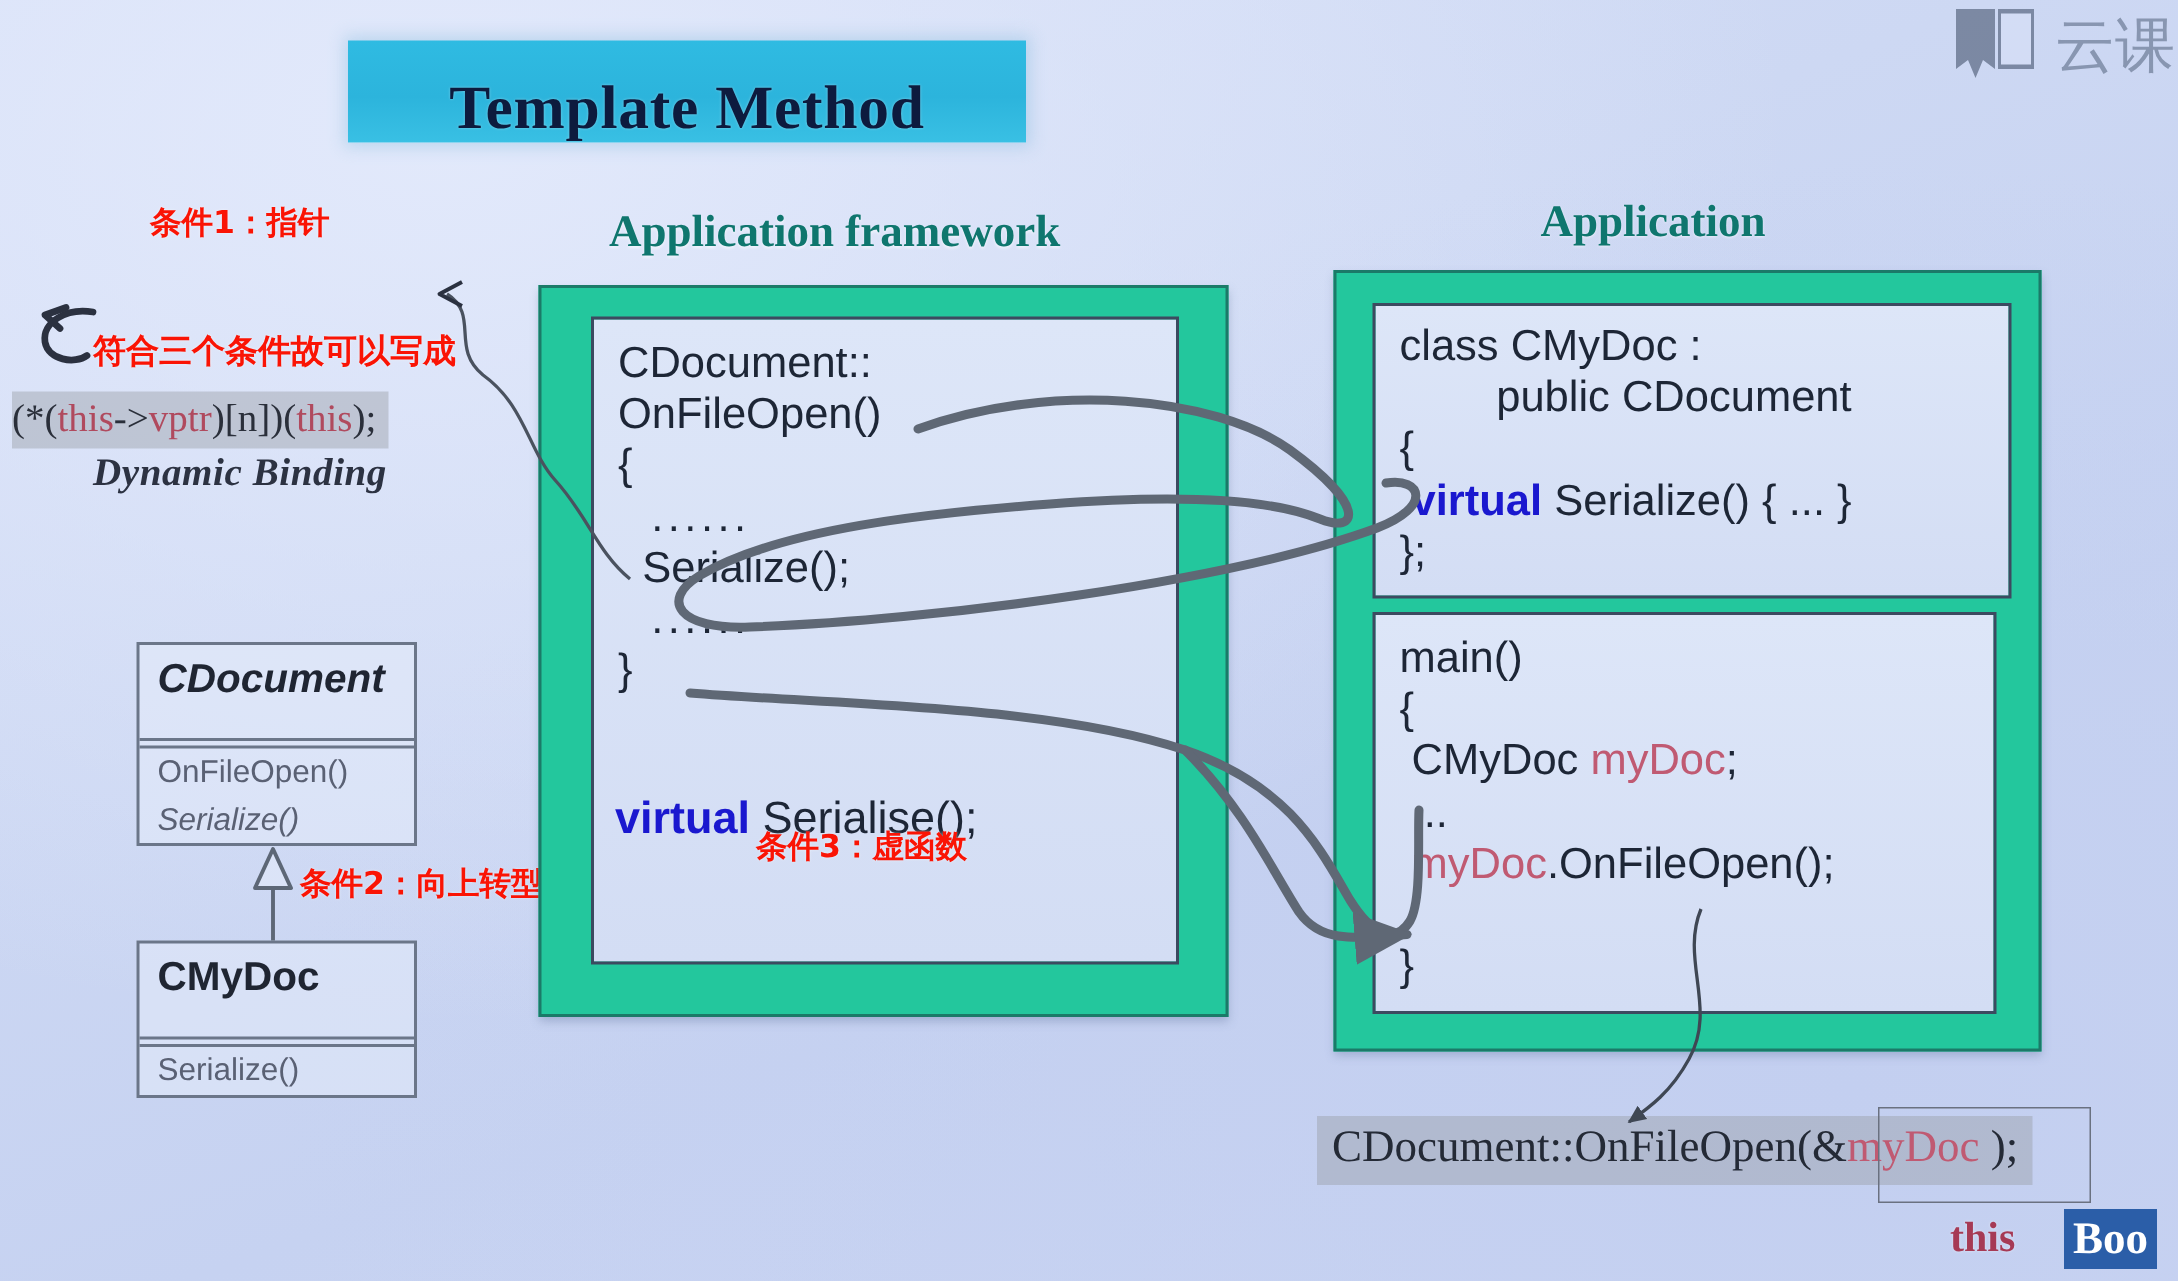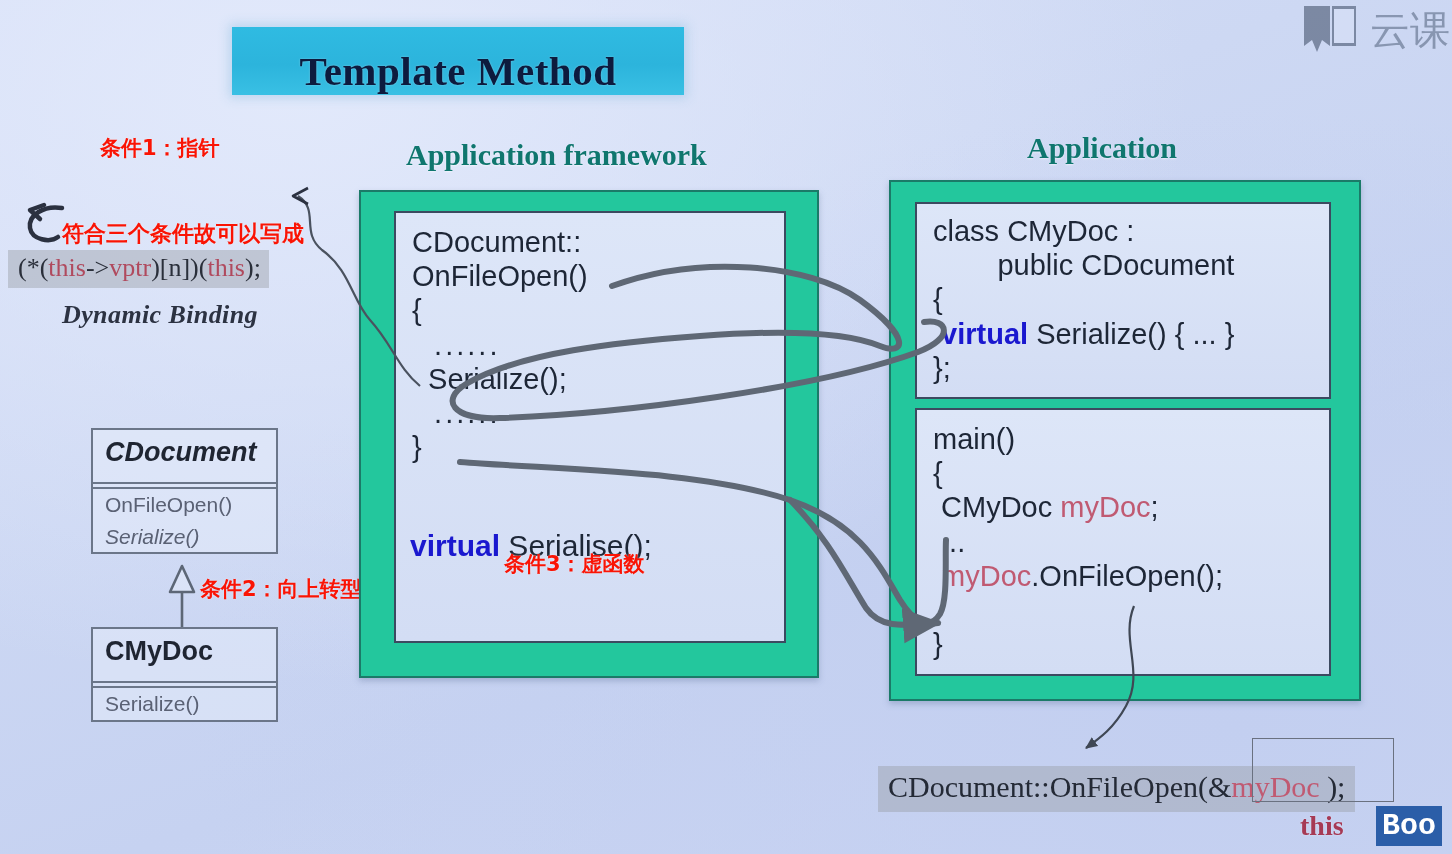--- a/index.html
+++ b/index.html
@@ -47,34 +47,34 @@
   #ann-cond2{left:200px;top:575px;}
   #ann-cond3{left:464px;top:550px;margin-left:40px;}
 
   
   .grey-hl{
     background:rgba(150,154,162,.42);
     font-family:"Liberation Serif", serif;
     color:#2a2f3a;white-space:nowrap;
   }
   #snip-this{left:52px;top:178px;padding:3px 8px 5px 10px;font-size:26px;}
-  #snip-vptr{left:8px;top:250px;padding:3px 8px 5px 10px;font-size:26px;}
+  #snip-vptr{left:8px;top:261px;padding:3px 8px 5px 0;font-size:26px;}
   .vptr-red{color:#b04a5e;}
   #dynamic-binding{
     left:62px;top:300px;font-family:"Liberation Serif", serif;font-style:italic;
     font-weight:bold;font-size:26px;color:#2c3242;letter-spacing:.4px;
   }
 
   
   .uml{
     border:2px solid #6b7689;background:rgba(228,235,250,.55);
     font-family:"Liberation Sans", sans-serif;color:#4a5264;
   }
   .uml .row{padding:4px 12px;white-space:nowrap;}
-  .uml .hdr{font-size:27px;font-weight:bold;font-style:italic;color:#1f2532;padding:7px 12px 14px;}
+  .uml .hdr{font-size:27px;font-weight:bold;font-style:italic;color:#1f2532;padding:7px 12px 24px;}
   .uml .hdr.plain{font-style:normal;}
   .uml .divider{border-top:2px solid #6b7689;height:3px;}
   .uml .compart{border-top:2px solid #6b7689;}
   #uml-cdocument{left:91px;top:428px;width:183px;}
   #uml-cmydoc{left:91px;top:627px;width:183px;}
   .uml .m{font-size:21px;line-height:1.12;color:#5a6174;}
   .uml .m.it{font-style:italic;}
 
   
   .green-frame{
@@ -83,54 +83,53 @@
   }
   .inner-panel{
     background:linear-gradient(180deg,#dde6f8 0%,#d3ddf4 100%);
     border:2px solid #3c4a60;
     font-family:"Liberation Sans", sans-serif;
     color:#1d2636;
   }
   #frame-framework{left:359px;top:190px;width:456px;height:484px;}
   #panel-framework{left:33px;top:19px;width:388px;height:428px;position:absolute;}
   #frame-application{left:889px;top:180px;width:468px;height:517px;}
-  #panel-class{left:24px;top:20px;width:412px;height:193px;position:absolute;}
+  #panel-class{left:24px;top:20px;width:412px;height:193px;position:absolute;padding-left:10px;}
   #panel-main{left:24px;top:226px;width:412px;height:264px;position:absolute;}
 
   .code{font-size:29px;line-height:1.18;white-space:pre;color:#1d2636;}
   .code .kw{color:#1a18cf;font-weight:bold;}
   .code .pink{color:#c05a72;}
   #code-framework{position:absolute;left:16px;top:12px;}
   #code-framework .dots{letter-spacing:3px;}
   #code-virtual{position:absolute;left:14px;top:315px;font-size:30px;text-align:center;}
   #code-class{position:absolute;left:16px;top:10px;}
   #code-main{position:absolute;left:16px;top:12px;}
 
   
   #bottom-callout{
     left:878px;top:744px;padding:4px 10px 8px;
     background:rgba(150,154,162,.42);
     font-family:"Liberation Serif", serif;font-size:30px;color:#242a36;
     white-space:nowrap;
-    margin-top:22px;
   }
   #bottom-callout .pink{color:#c05a72;}
   #mydoc-box{
     left:1252px;top:738px;width:140px;height:62px;
     border:1px solid #6a7180;background:transparent;pointer-events:none;
   }
   #this-label{
     left:1300px;top:810px;font-family:"Liberation Serif", serif;
     font-weight:bold;font-size:28px;color:#a63a55;
     text-shadow:0 0 2px rgba(255,255,255,.5);
   }
   #boolan-badge{
     left:1376px;top:806px;padding:3px 6px;background:#2b5ea8;
     color:#fff;font-weight:bold;font-size:30px;
-    font-family:Liberation Mono, monospace;
+    font-family:Liberation Serif, serif;
   }
 
   
   #watermark{left:1300px;top:2px;display:flex;align-items:center;gap:8px;opacity:.72;}
   #watermark .wm-text{
     font-size:40px;color:#6f7e98;font-weight:500;
     font-family:"DejaVu Sans", sans-serif;white-space:nowrap;
   }
 
   svg.overlay{position:absolute;left:0;top:0;width:1452px;height:854px;pointer-events:none;}

